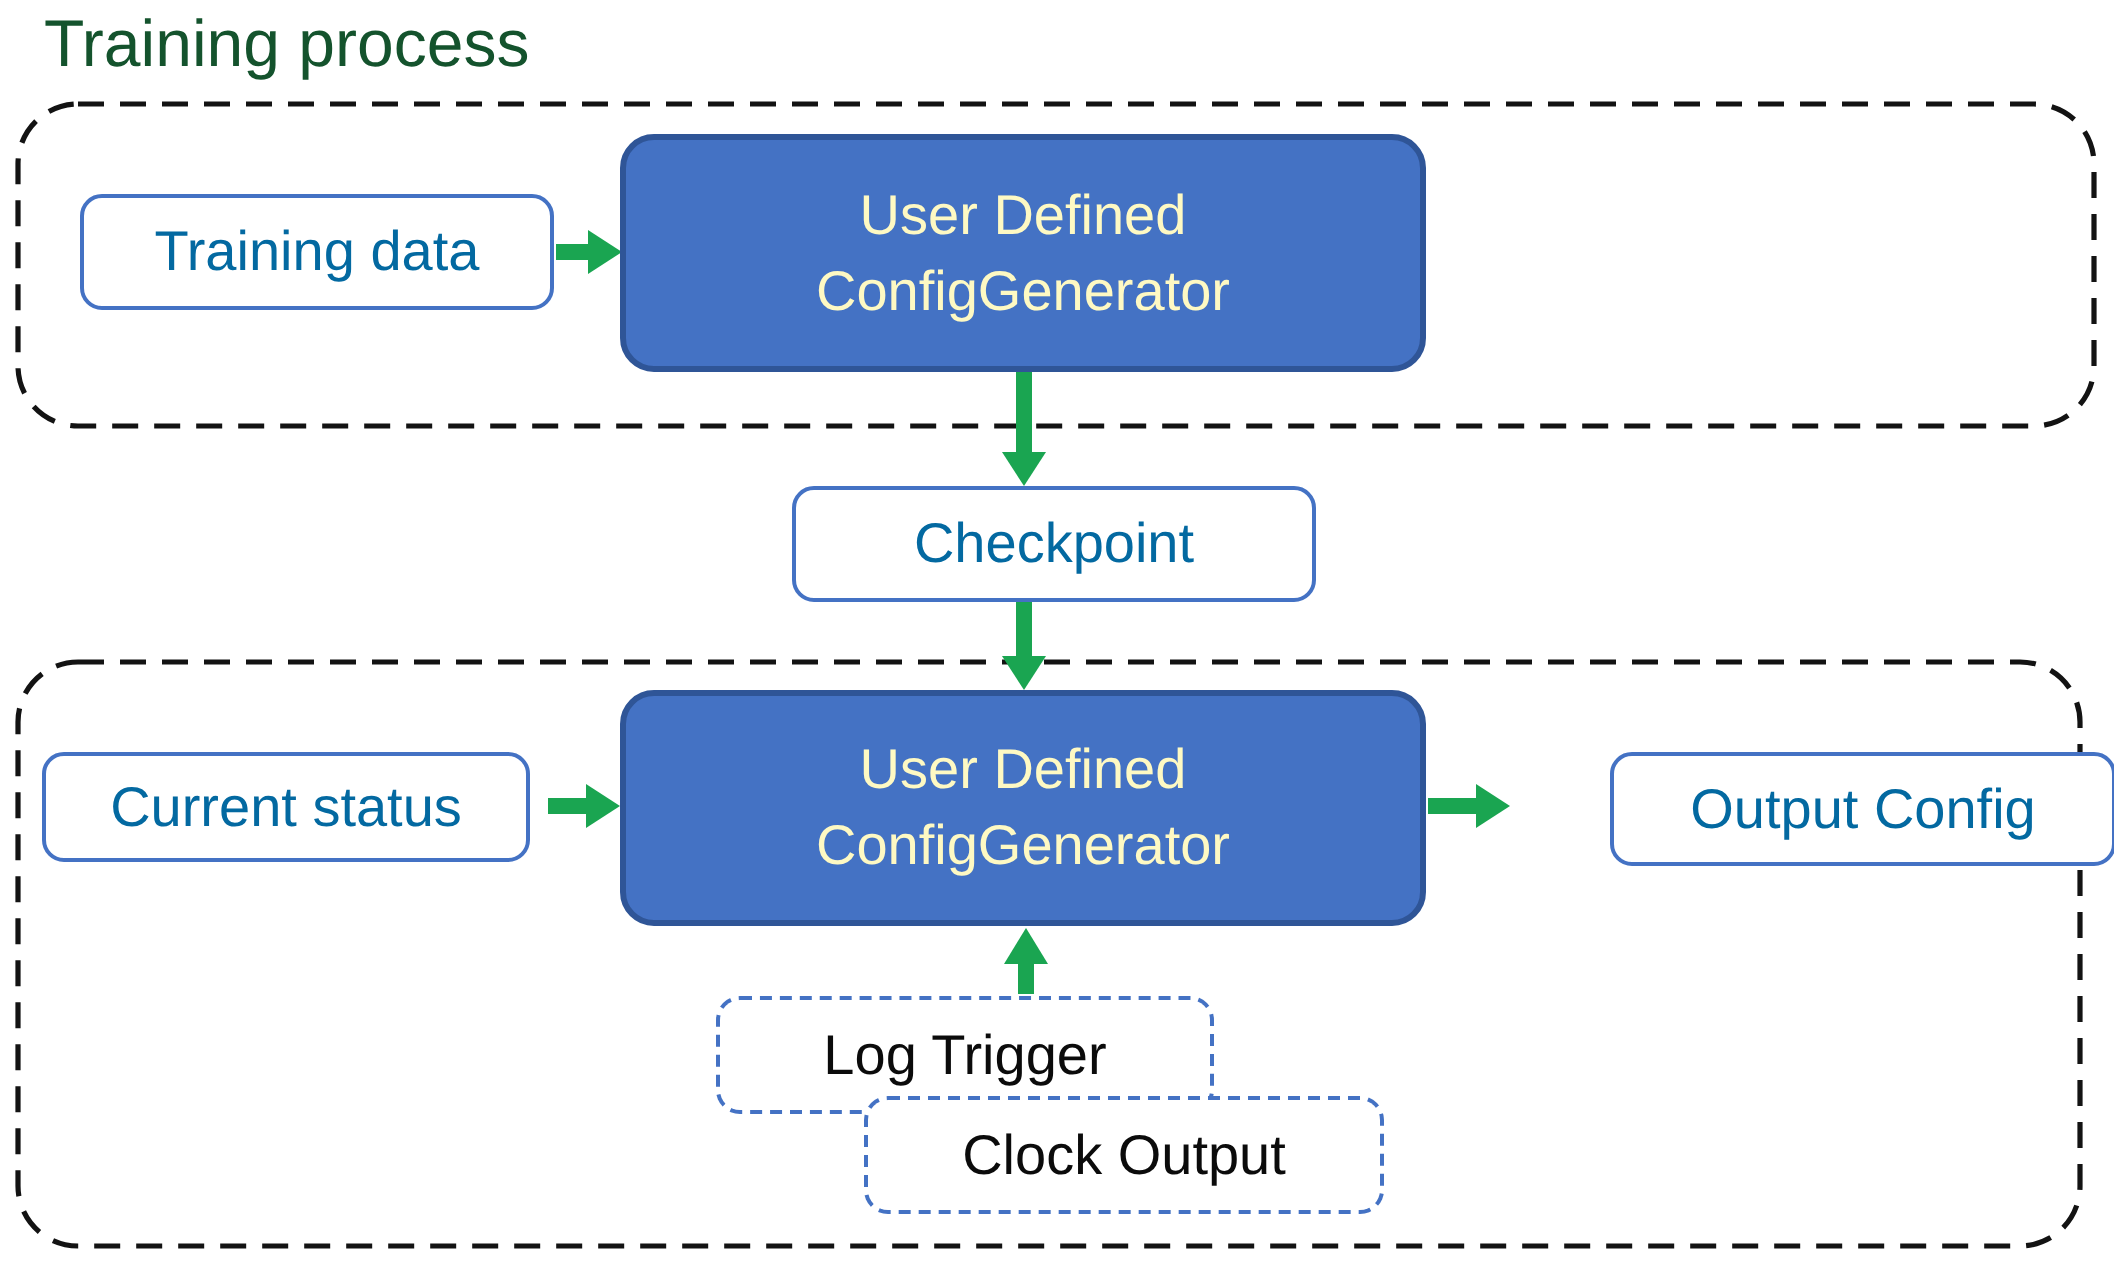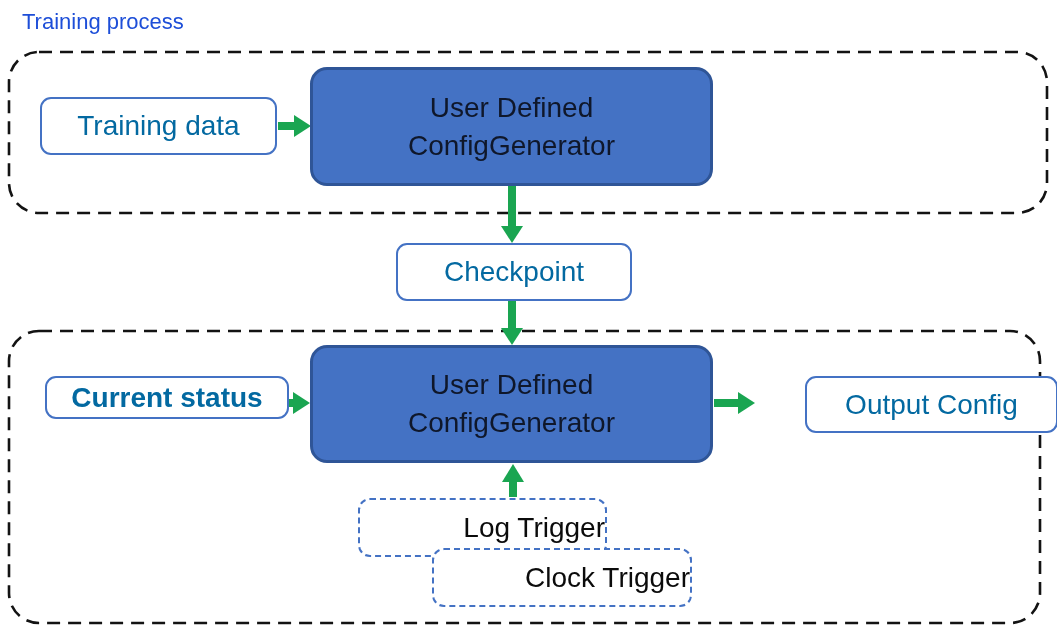--- a/index.html
+++ b/index.html
@@ -17,22 +17,22 @@
   }
   .layer {
     position: absolute;
     left: 0;
     top: 0;
     width: 1057px;
     height: 631px;
   }
   .section-label {
     position: absolute;
-    font-size: 22px;
-    color: #1d4ed8;
+    font-size: 33px;
+    color: #14532d;
     white-space: nowrap;
     line-height: 34px;
   }
   .node {
     position: absolute;
     display: flex;
     align-items: center;
     justify-content: center;
     text-align: center;
     box-sizing: border-box;
@@ -42,32 +42,31 @@
     background: #ffffff;
     border: 2px solid #4472C4;
     border-radius: 11px;
     font-size: 28px;
     color: #0369a1;
   }
   .blue-box {
     background: #4472C4;
     border: 3px solid #2F5597;
     border-radius: 17px;
-    color: #0f172a;
+    color: #fef9c3;
     font-size: 28px;
     flex-direction: column;
     line-height: 38px;
   }
   .dashed-box {
     background: #ffffff;
     border: 2px dashed #4472C4;
     border-radius: 12px;
     font-size: 28px;
     color: #0b0b0b;
-    justify-content: flex-end;
   }
 </style>
 </head>
 <body>
 
 <div class="stage">
 
   <svg class="layer" viewBox="0 0 1057 631" xmlns="http://www.w3.org/2000/svg">
 
     <rect x="9" y="52" width="1038" height="161" rx="30" ry="30" fill="none" stroke="#131313" stroke-width="2.6" stroke-dasharray="13 8"></rect>
@@ -108,38 +107,38 @@
 
   <div class="node white-box" style="left:40px; top:97px; width:237px; height:58px;">
     <span>Training data</span>
   </div>
 
   <div class="node blue-box" style="left:310px; top:67px; width:403px; height:119px;">
     <span>User Defined</span>
     <span>ConfigGenerator</span>
   </div>
 
-  <div class="node white-box" style="left:396px; top:243px; width:236px; height:58px;">
+  <div class="node white-box" style="left:396px; top:243px; width:262px; height:58px;">
     <span>Checkpoint</span>
   </div>
 
-  <div class="node white-box" style="left:45px; top:376px; width:244px; height:43px;font-weight:bold;">
+  <div class="node white-box" style="left:21px; top:376px; width:244px; height:55px;">
     <span>Current status</span>
   </div>
 
   <div class="node blue-box" style="left:310px; top:345px; width:403px; height:118px;">
     <span>User Defined</span>
     <span>ConfigGenerator</span>
   </div>
 
   <div class="node white-box" style="left:757px; top:376px; width:253px; height:57px;margin-left:48px;">
     <span>Output Config</span>
   </div>
 
   <div class="node dashed-box" style="left:358px; top:498px; width:249px; height:59px; z-index:1;">
     <span>Log Trigger</span>
   </div>
 
   <div class="node dashed-box" style="left:432px; top:548px; width:260px; height:59px; z-index:2;">
-    <span>Clock Trigger</span>
+    <span>Clock Output</span>
   </div>
 
 </div>
 
 </body></html>

